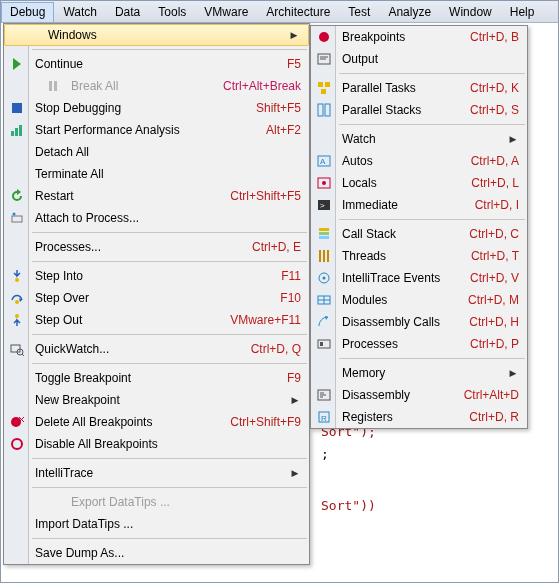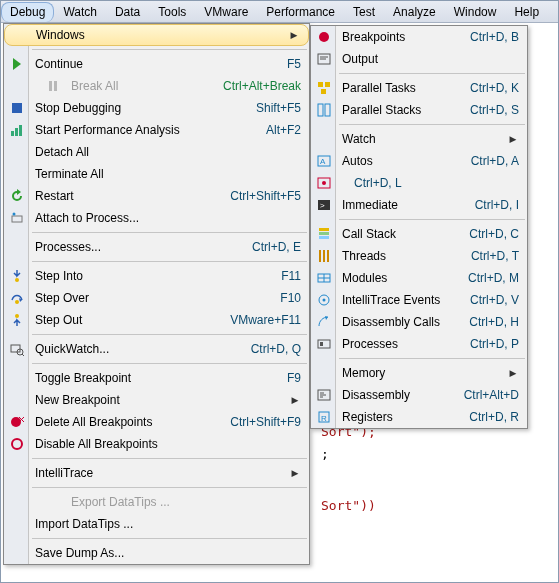--- a/index.html
+++ b/index.html
@@ -16,21 +16,20 @@
   .menubar {
     display: flex;
     background: linear-gradient(#e8ecf3, #d8dee9);
     border-bottom: 1px solid #a7b2c3;
     height: 22px;
     align-items: center;
   }
   .menubar .m {
     padding: 3px 9px;
     cursor: default;
-    border-radius: 8px;
   }
   .menubar .m.active {
     background: #d6e6f8;
     border: 1px solid #8caed9;
     border-bottom: none;
     padding: 2px 8px 3px 8px;
   }
   .popup {
     position: absolute;
     background: #f1f1f1;
@@ -48,33 +47,34 @@
     display: flex;
     align-items: center;
     height: 22px;
     position: relative;
     padding-right: 8px;
   }
   .row.disabled { color: #9c9c9c; padding-left: 36px; }
   .row.hl {
     background: linear-gradient(#fff7d6, #ffe8a6);
     border: 1px solid #e5c365;
-    border-radius: 8px;
+    border-radius: 2px;
     height: 22px;
+    padding-left: 12px;
   }
   .ico {
     width: 25px;
     display: flex;
     align-items: center;
     justify-content: center;
     flex-shrink: 0;
   }
   .lbl { flex: 1; padding-left: 6px; white-space: nowrap; }
-  .sc  { color: #0c4a6e; padding-left: 18px; white-space: nowrap; }
-  .row.disabled .sc { color: #15803d; }
+  .sc  { color: #b91c1c; padding-left: 18px; white-space: nowrap; }
+  .row.disabled .sc { color: #be185d; }
   .arrow {
     width: 12px; text-align: center; font-size: 9px; color: #333;
   }
   .sep {
     height: 1px;
     margin: 3px 2px 3px 28px;
     background: #c5c5c5;
     position: relative;
   }
   #popup1 { left: 2px; top: 22px; width: 307px; }
@@ -94,21 +94,21 @@
 </style>
 </head>
 <body>
 
 <div class="menubar" id="menubar">
     <div class="m active">Debug</div>
     <div class="m">Watch</div>
     <div class="m">Data</div>
     <div class="m">Tools</div>
     <div class="m">VMware</div>
-    <div class="m">Performance</div>
+    <div class="m">Architecture</div>
     <div class="m">Test</div>
     <div class="m">Analyze</div>
     <div class="m">Window</div>
     <div class="m">Help</div>
   </div>
 
 <div class="code-bg">
   <div><span class="s">Sort");</span></div>
   <div><span class="p">;</span></div>
   <div style="height:30px"></div>
@@ -352,20 +352,21 @@
         <span class="lbl">Autos</span>
         <span class="sc">Ctrl+D, A</span>
       </div>
       <div class="row">
         <span class="ico">
           <svg width="16" height="16" viewBox="0 0 16 16">
             <rect x="2" y="3" width="12" height="10" fill="none" stroke="#c03"></rect>
             <circle cx="8" cy="8" r="2" fill="#c03"></circle>
           </svg>
         </span>
+        <span class="lbl">Locals</span>
         <span class="sc">Ctrl+D, L</span>
       </div>
       <div class="row">
         <span class="ico">
           <svg width="16" height="16" viewBox="0 0 16 16">
             <rect x="2" y="3" width="12" height="10" fill="#333"></rect>
             <text x="4" y="11" font-size="8" fill="#fff">&gt;</text>
           </svg>
         </span>
         <span class="lbl">Immediate</span>
@@ -388,37 +389,37 @@
           <svg width="16" height="16" viewBox="0 0 16 16">
             <path d="M4 2v12M8 2v12M12 2v12" stroke="#c80" stroke-width="2"></path>
           </svg>
         </span>
         <span class="lbl">Threads</span>
         <span class="sc">Ctrl+D, T</span>
       </div>
       <div class="row">
         <span class="ico">
           <svg width="16" height="16" viewBox="0 0 16 16">
+            <circle cx="8" cy="8" r="5" fill="none" stroke="#28c"></circle>
+            <circle cx="8" cy="8" r="1.5" fill="#28c"></circle>
+          </svg>
+        </span>
+        <span class="lbl">IntelliTrace Events</span>
+        <span class="sc">Ctrl+D, V</span>
+      </div>
+      <div class="row">
+        <span class="ico">
+          <svg width="16" height="16" viewBox="0 0 16 16">
             <rect x="2" y="4" width="12" height="8" fill="none" stroke="#28c"></rect>
             <line x1="2" y1="8" x2="14" y2="8" stroke="#28c"></line>
             <line x1="8" y1="4" x2="8" y2="12" stroke="#28c"></line>
           </svg>
         </span>
         <span class="lbl">Modules</span>
         <span class="sc">Ctrl+D, M</span>
-      </div>
-      <div class="row">
-        <span class="ico">
-          <svg width="16" height="16" viewBox="0 0 16 16">
-            <circle cx="8" cy="8" r="5" fill="none" stroke="#28c"></circle>
-            <circle cx="8" cy="8" r="1.5" fill="#28c"></circle>
-          </svg>
-        </span>
-        <span class="lbl">IntelliTrace Events</span>
-        <span class="sc">Ctrl+D, V</span>
       </div>
       <div class="row">
         <span class="ico">
           <svg width="16" height="16" viewBox="0 0 16 16">
             <path d="M3 12c0-5 4-9 9-9" stroke="#28c" fill="none"></path>
             <polygon points="12,3 9,2 10,6" fill="#28c"></polygon>
           </svg>
         </span>
         <span class="lbl">Disassembly Calls</span>
         <span class="sc">Ctrl+D, H</span>

